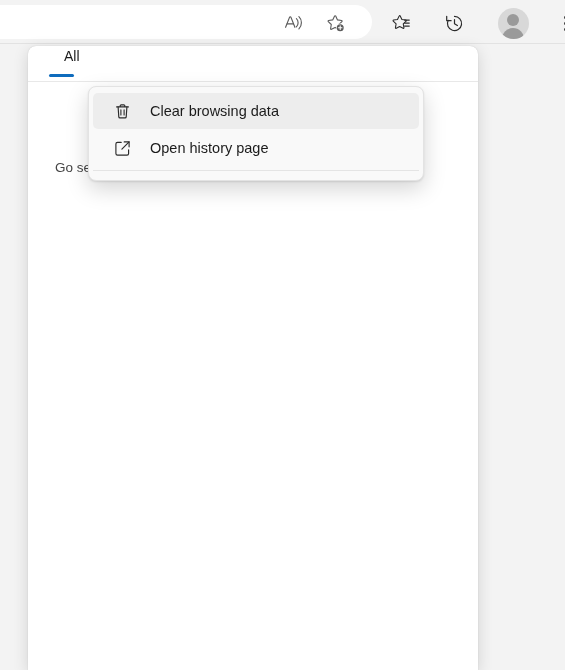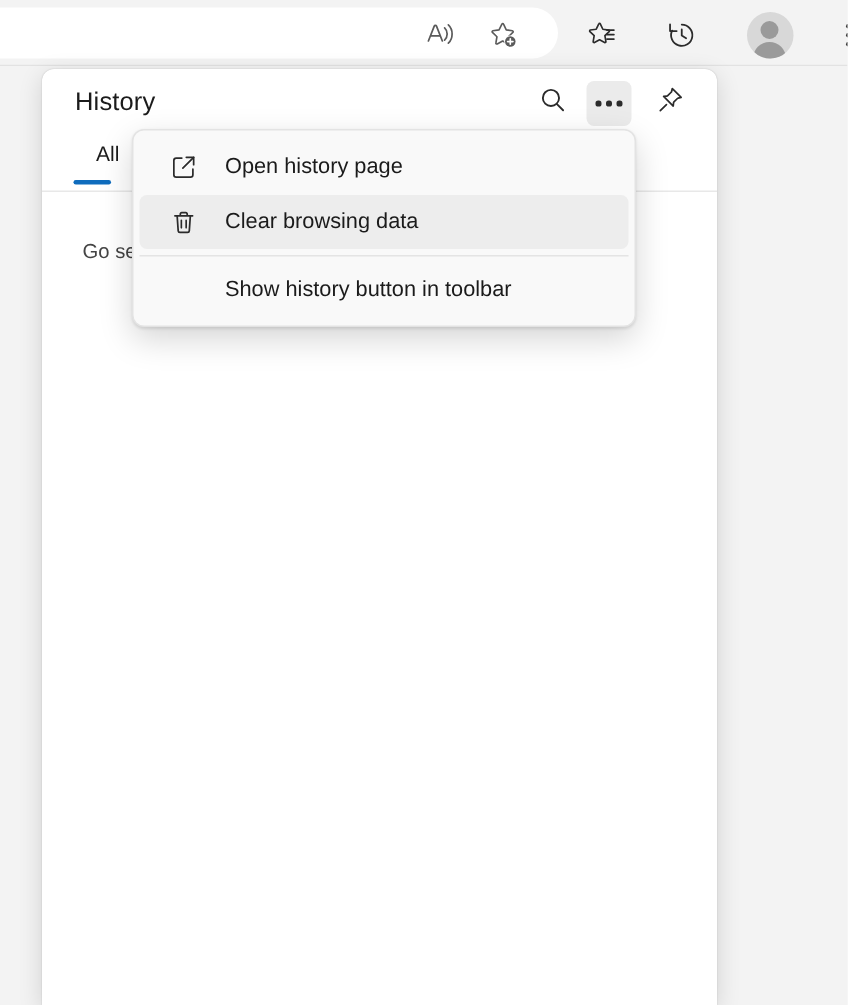--- a/index.html
+++ b/index.html
@@ -287,83 +287,51 @@
           <i></i>
           <i></i>
       </span>
     </div>
 
   </div>
 </div>
 
 <div id="history-panel">
 
-  <div id="history-header">
-    <div id="history-title">History</div>
-
-    <div class="hdr-btn" id="hdr-search">
-      <span>
-        <svg width="19" height="19" viewBox="0 0 19 19" fill="none">
-          <circle cx="8.3" cy="8.3" r="5.4" stroke="#2b2b2b" stroke-width="1.25"></circle>
-          <path d="M12.3 12.4l4.1 4.1" stroke="#2b2b2b" stroke-width="1.25" stroke-linecap="round"></path>
-        </svg>
-      </span>
-    </div>
-
-    <div class="hdr-btn" id="hdr-more">
-      <span class="dots-horiz">
-        <i></i>
-          <i></i>
-          <i></i>
-      </span>
-    </div>
-
-    <div class="hdr-btn" id="hdr-pin">
-      <span>
-        <svg width="20" height="20" viewBox="0 0 20 20" fill="none">
-          <path d="M12.1 2.9 17.1 7.9l-2.0 0.5a1 1 0 0 0-.5.27l-2.3 2.3a1 1 0 0 0-.28.62l-.2 2.1-6.4-6.4 2.1-.2a1 1 0 0 0 .62-.28l2.3-2.3a1 1 0 0 0 .27-.5l.5-2.0Z" stroke="#2b2b2b" stroke-width="1.15" stroke-linejoin="round"></path>
-          <path d="M7.3 12.7 3.2 16.8" stroke="#2b2b2b" stroke-width="1.15" stroke-linecap="round"></path>
-        </svg>
-      </span>
-    </div>
-  </div>
 
   <div id="history-tabs">
     <div class="tab">All</div>
     <div class="tab-underline" style="background: rgb(15, 108, 189);"></div>
   </div>
 
   <div id="history-empty-text">Go search history</div>
 
 </div>
 
 <div id="context-menu">
-
-  <div class="menu-item">
-    <span class="menu-icon">
-      <svg width="19" height="19" viewBox="0 0 19 19" fill="none">
-        <path d="M8.2 3.4H4.5A1.6 1.6 0 0 0 2.9 5v9.5a1.6 1.6 0 0 0 1.6 1.6H14a1.6 1.6 0 0 0 1.6-1.6v-3.7" stroke="#2b2b2b" stroke-width="1.15" stroke-linecap="round" stroke-linejoin="round"></path>
-        <path d="M11.2 2.9h4.9v4.9" stroke="#2b2b2b" stroke-width="1.15" stroke-linecap="round" stroke-linejoin="round"></path>
-        <path d="M16.1 2.9 8.9 10.1" stroke="#2b2b2b" stroke-width="1.15" stroke-linecap="round"></path>
-      </svg>
-    </span>
-    <span class="menu-label">Open history page</span>
-  </div>
 
   <div class="menu-item hovered">
     <span class="menu-icon">
       <svg width="19" height="19" viewBox="0 0 19 19" fill="none">
         <path d="M3.6 4.9h11.8" stroke="#2b2b2b" stroke-width="1.15" stroke-linecap="round"></path>
         <path d="M7.2 4.9V3.7a.9.9 0 0 1 .9-.9h2.8a.9.9 0 0 1 .9.9v1.2" stroke="#2b2b2b" stroke-width="1.15" stroke-linejoin="round"></path>
         <path d="M5.1 4.9l.7 10a1.1 1.1 0 0 0 1.1 1h5.2a1.1 1.1 0 0 0 1.1-1l.7-10" stroke="#2b2b2b" stroke-width="1.15" stroke-linecap="round" stroke-linejoin="round"></path>
         <path d="M7.9 7.9v5M11.1 7.9v5" stroke="#2b2b2b" stroke-width="1.1" stroke-linecap="round"></path>
       </svg>
     </span>
     <span class="menu-label">Clear browsing data</span>
   </div>
 
+  <div class="menu-item">
+    <span class="menu-icon">
+      <svg width="19" height="19" viewBox="0 0 19 19" fill="none">
+        <path d="M8.2 3.4H4.5A1.6 1.6 0 0 0 2.9 5v9.5a1.6 1.6 0 0 0 1.6 1.6H14a1.6 1.6 0 0 0 1.6-1.6v-3.7" stroke="#2b2b2b" stroke-width="1.15" stroke-linecap="round" stroke-linejoin="round"></path>
+        <path d="M11.2 2.9h4.9v4.9" stroke="#2b2b2b" stroke-width="1.15" stroke-linecap="round" stroke-linejoin="round"></path>
+        <path d="M16.1 2.9 8.9 10.1" stroke="#2b2b2b" stroke-width="1.15" stroke-linecap="round"></path>
+      </svg>
+    </span>
+    <span class="menu-label">Open history page</span>
+  </div>
+
   <div class="menu-sep"></div>
 
-  <div class="menu-item">
-    <span class="menu-label no-icon">Show history button in toolbar</span>
-  </div>
 
 </div>
 
 </body></html>

